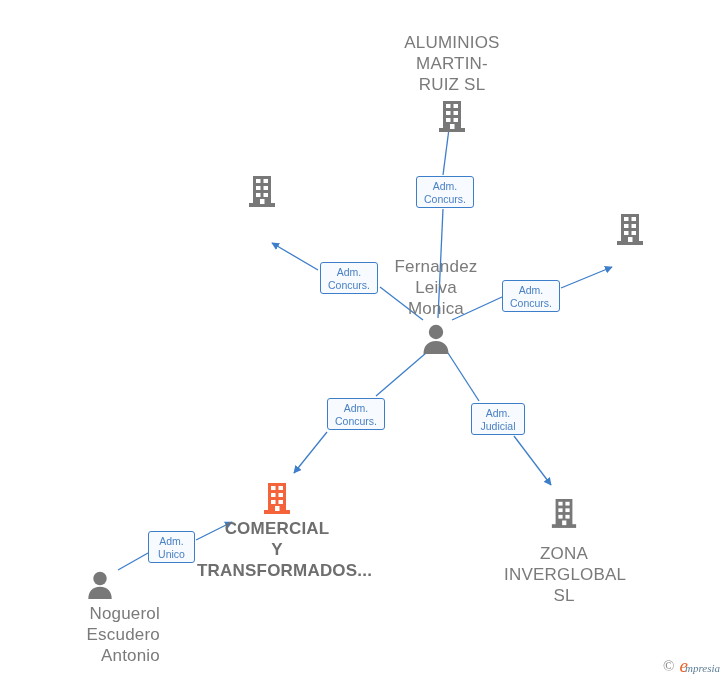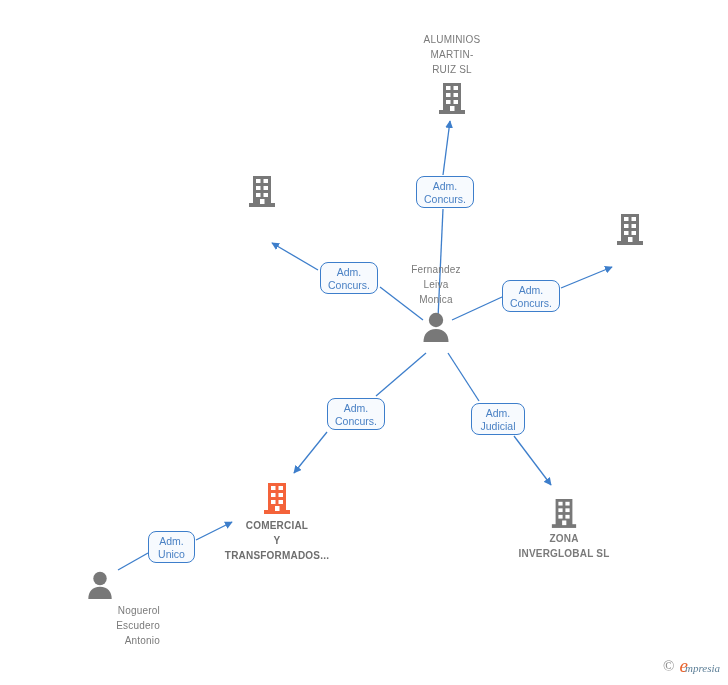--- a/index.html
+++ b/index.html
@@ -7,31 +7,31 @@
     width:728px;height:685px;
     background:#ffffff;
     font-family:"Liberation Sans", sans-serif;
     overflow:hidden;
     position:relative;
   }
   #graph{position:absolute;inset:0;width:728px;height:685px;}
   .node{position:absolute;text-align:center;}
   .node-label{
     color:#7a7a7a;
-    font-size:10px;
-    line-height:15px;
+    font-size:17px;
+    line-height:21px;
     letter-spacing:.2px;
     white-space:pre-line;
   }
   .node-label.bold{font-weight:bold;color:#6e6e6e;}
   .icon-wrap{display:flex;justify-content:center;align-items:center;}
   .edge-label{
     position:absolute;
     border:1.3px solid #3d7ecb;
-    border-radius:8px;
+    border-radius:3px;
     background:#f7fafe;
     color:#4a81c4;
     font-size:10.5px;
     line-height:13px;
     text-align:center;
     padding:3px 6px 4px 6px;
     white-space:pre-line;
     box-sizing:border-box;
   }
   .watermark{
@@ -128,21 +128,21 @@
       <rect x="16.5" y="5" width="4.5" height="4" fill="#fff"></rect>
       <rect x="9" y="12" width="4.5" height="4" fill="#fff"></rect>
       <rect x="16.5" y="12" width="4.5" height="4" fill="#fff"></rect>
       <rect x="9" y="19" width="4.5" height="4" fill="#fff"></rect>
       <rect x="16.5" y="19" width="4.5" height="4" fill="#fff"></rect>
       <rect x="13" y="25" width="4.5" height="5" fill="#fff"></rect>
     </svg>
   </div>
 </div>
 
-<div class="node" style="left:376px;top:262px;width:120px;">
+<div class="node" style="left:376px;top:256px;width:120px;">
   <div class="node-label">Fernandez
 Leiva
 Monica</div>
   <div class="icon-wrap" style="margin-top:4px;">
     <svg width="30" height="32" viewBox="0 0 30 32" xmlns="http://www.w3.org/2000/svg">
       <circle cx="15" cy="9" r="7.2" fill="#787878"></circle>
       <path d="M 15 18 C 6.5 18 2.5 23.5 2.5 31 L 27.5 31 C 27.5 23.5 23.5 18 15 18 Z" fill="#787878"></path>
     </svg>
   </div>
 </div>
@@ -173,21 +173,21 @@
       <rect x="2" y="29" width="26" height="4" fill="#787878"></rect>
       <rect x="9" y="5" width="4.5" height="4" fill="#fff"></rect>
       <rect x="16.5" y="5" width="4.5" height="4" fill="#fff"></rect>
       <rect x="9" y="12" width="4.5" height="4" fill="#fff"></rect>
       <rect x="16.5" y="12" width="4.5" height="4" fill="#fff"></rect>
       <rect x="9" y="19" width="4.5" height="4" fill="#fff"></rect>
       <rect x="16.5" y="19" width="4.5" height="4" fill="#fff"></rect>
       <rect x="13" y="25" width="4.5" height="5" fill="#fff"></rect>
     </svg>
   </div>
-  <div class="node-label" style="margin-top:2px;font-weight:bold;">ZONA
+  <div class="node-label" style="margin-top:14px;">ZONA
 INVERGLOBAL SL</div>
 </div>
 
 <div class="node" style="left:40px;top:570px;width:120px;text-align:right;">
   <div class="icon-wrap">
     <svg width="28" height="30" viewBox="0 0 30 32" xmlns="http://www.w3.org/2000/svg">
       <circle cx="15" cy="9" r="7.2" fill="#787878"></circle>
       <path d="M 15 18 C 6.5 18 2.5 23.5 2.5 31 L 27.5 31 C 27.5 23.5 23.5 18 15 18 Z" fill="#787878"></path>
     </svg>
   </div>

